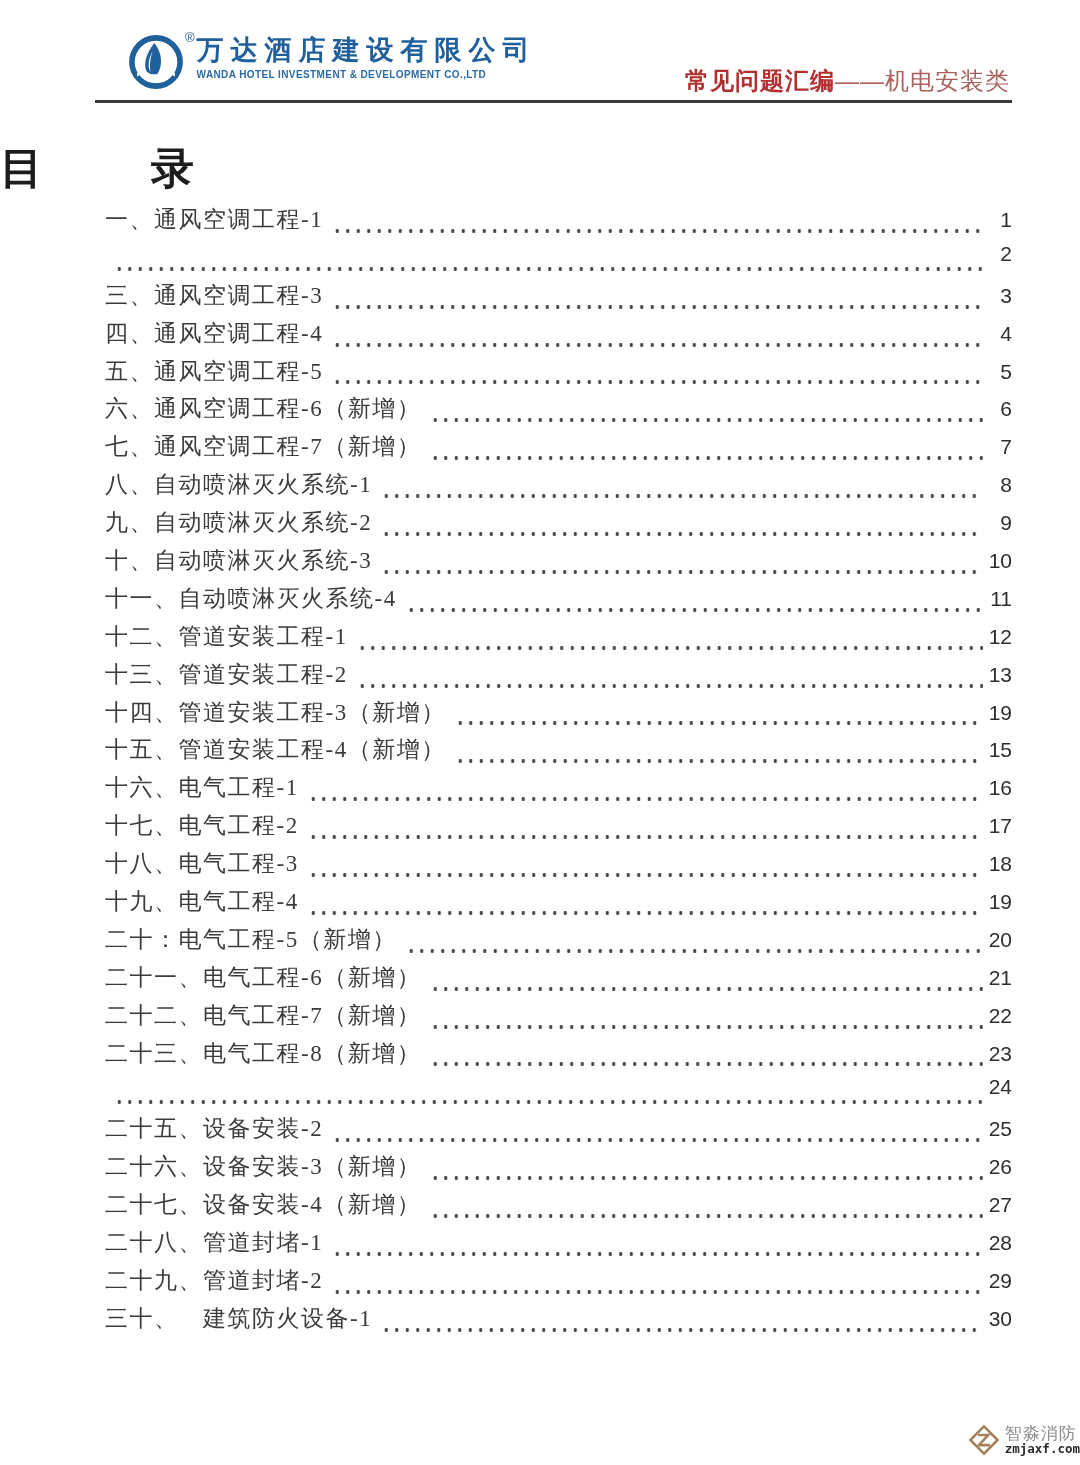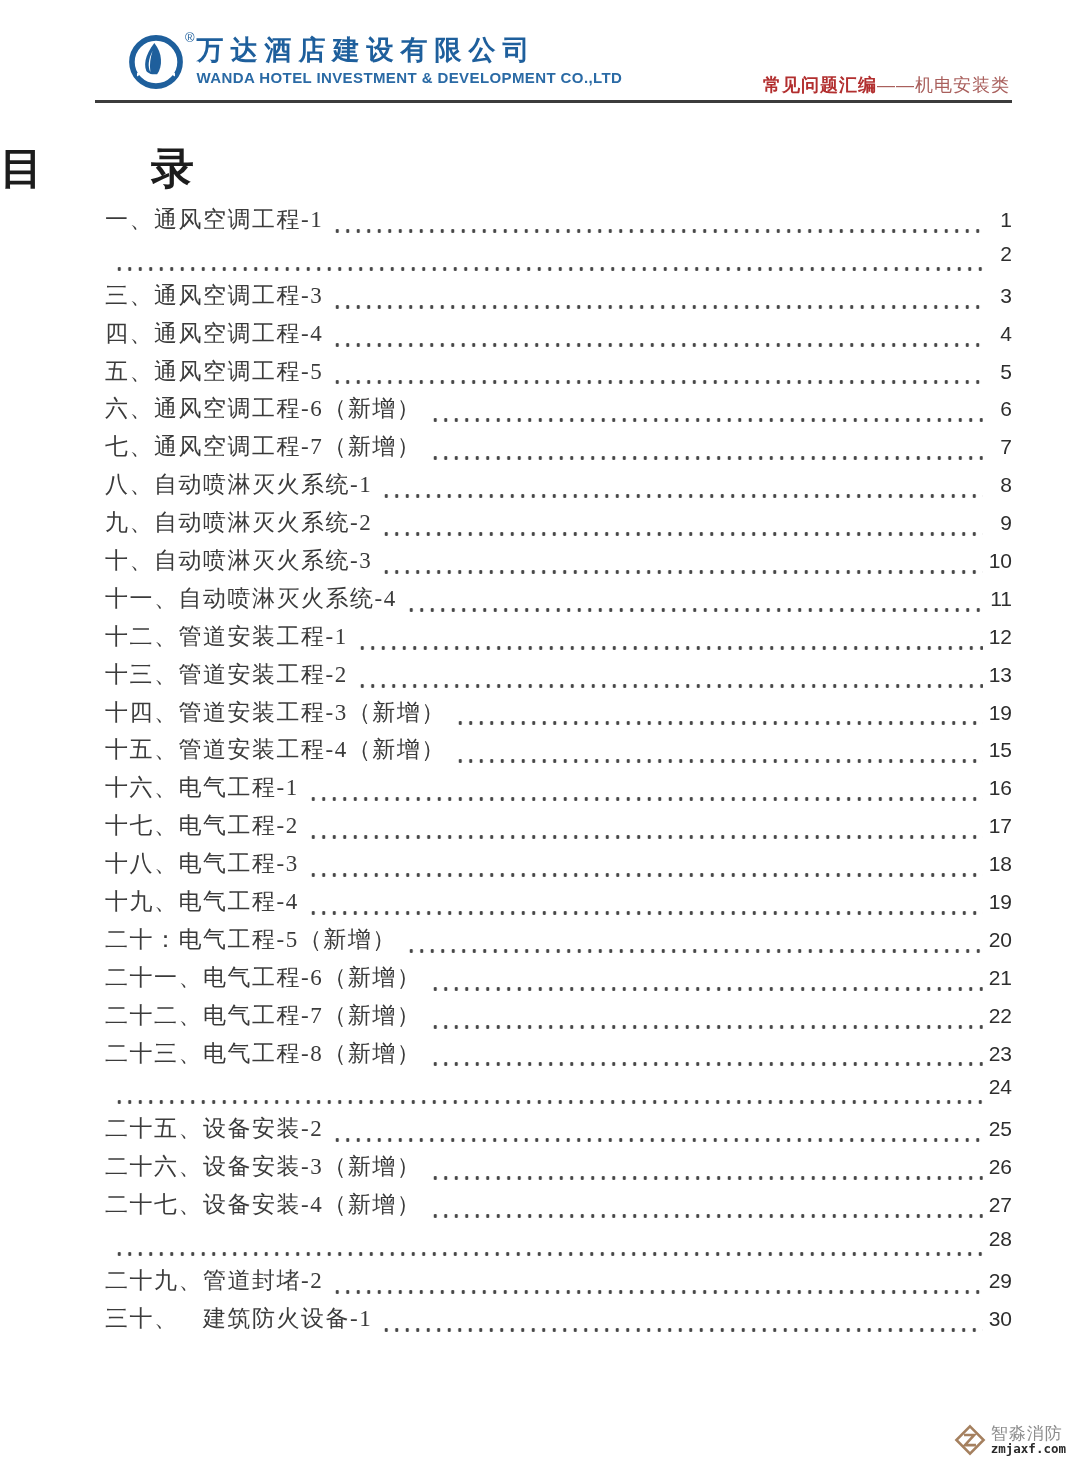--- a/index.html
+++ b/index.html
@@ -38,32 +38,32 @@
     font-family: "Liberation Sans", sans-serif;
     font-size: 27px;
     font-weight: bold;
     color: #1e5f9c;
     letter-spacing: 7px;
     line-height: 1.1;
     white-space: nowrap;
   }
   .company-en {
     font-family: "Liberation Sans", sans-serif;
-    font-size: 15px;
+    font-size: 10px;
     font-weight: bold;
     color: #2a6aa5;
     letter-spacing: 0.4px;
     margin-top: 3px;
     white-space: nowrap;
   }
   .doc-category {
     position: absolute;
     right: 2px;
     bottom: 3px;
-    font-size: 18px;
+    font-size: 24px;
     white-space: nowrap;
     text-align: right;
   }
   .doc-category .primary {
     font-family: "Liberation Sans", sans-serif;
     font-weight: bold;
     color: #b22f2f;
     letter-spacing: 1px;
   }
   .doc-category .separator,
@@ -114,21 +114,21 @@
     font-family: "Liberation Sans", sans-serif;
     font-size: 21px;
     color: #2e2e2e;
     min-width: 26px;
     text-align: right;
   }
 
   
   .watermark {
     position: absolute;
-    right: 14px;
+    right: 0;
     bottom: 8px;
     display: flex;
     align-items: center;
   }
   .wm-logo { width: 34px; height: 34px; margin-right: 4px; }
   .wm-text { display: flex; flex-direction: column; line-height: 1.05; }
   .wm-brand {
     font-family: "Liberation Sans", sans-serif;
     font-size: 17px;
     color: #8c8c8c;
@@ -320,20 +320,21 @@
     <span class="toc-page">26</span>
   </li>
 
   <li class="toc-row">
     <span class="toc-label">二十七、设备安装-4（新增）</span>
     <span class="toc-dots"></span>
     <span class="toc-page">27</span>
   </li>
 
   <li class="toc-row">
+    <span class="toc-label">二十八、管道封堵-1</span>
     <span class="toc-dots"></span>
     <span class="toc-page">28</span>
   </li>
 
   <li class="toc-row">
     <span class="toc-label">二十九、管道封堵-2</span>
     <span class="toc-dots"></span>
     <span class="toc-page">29</span>
   </li>
 

